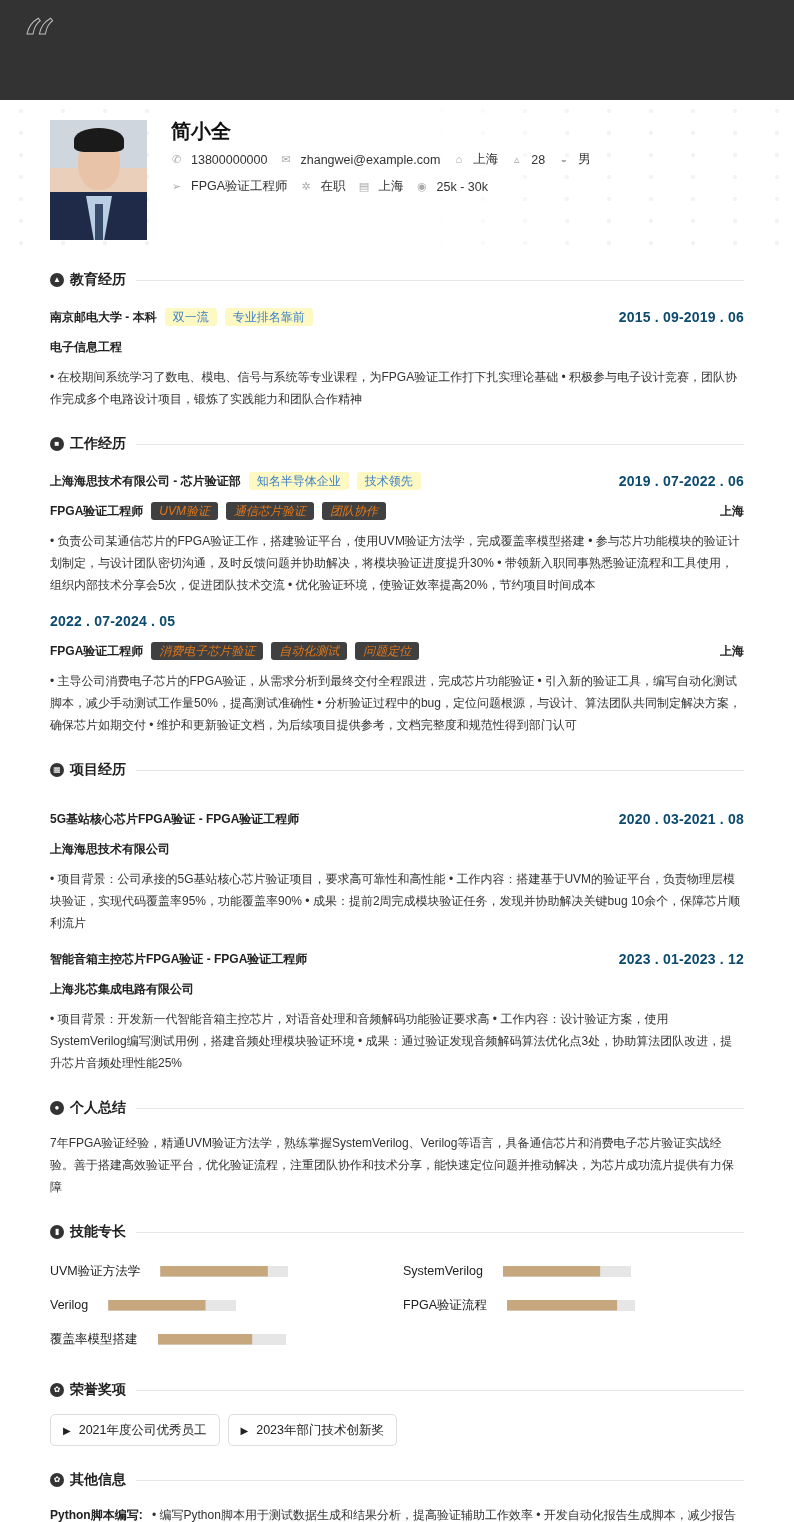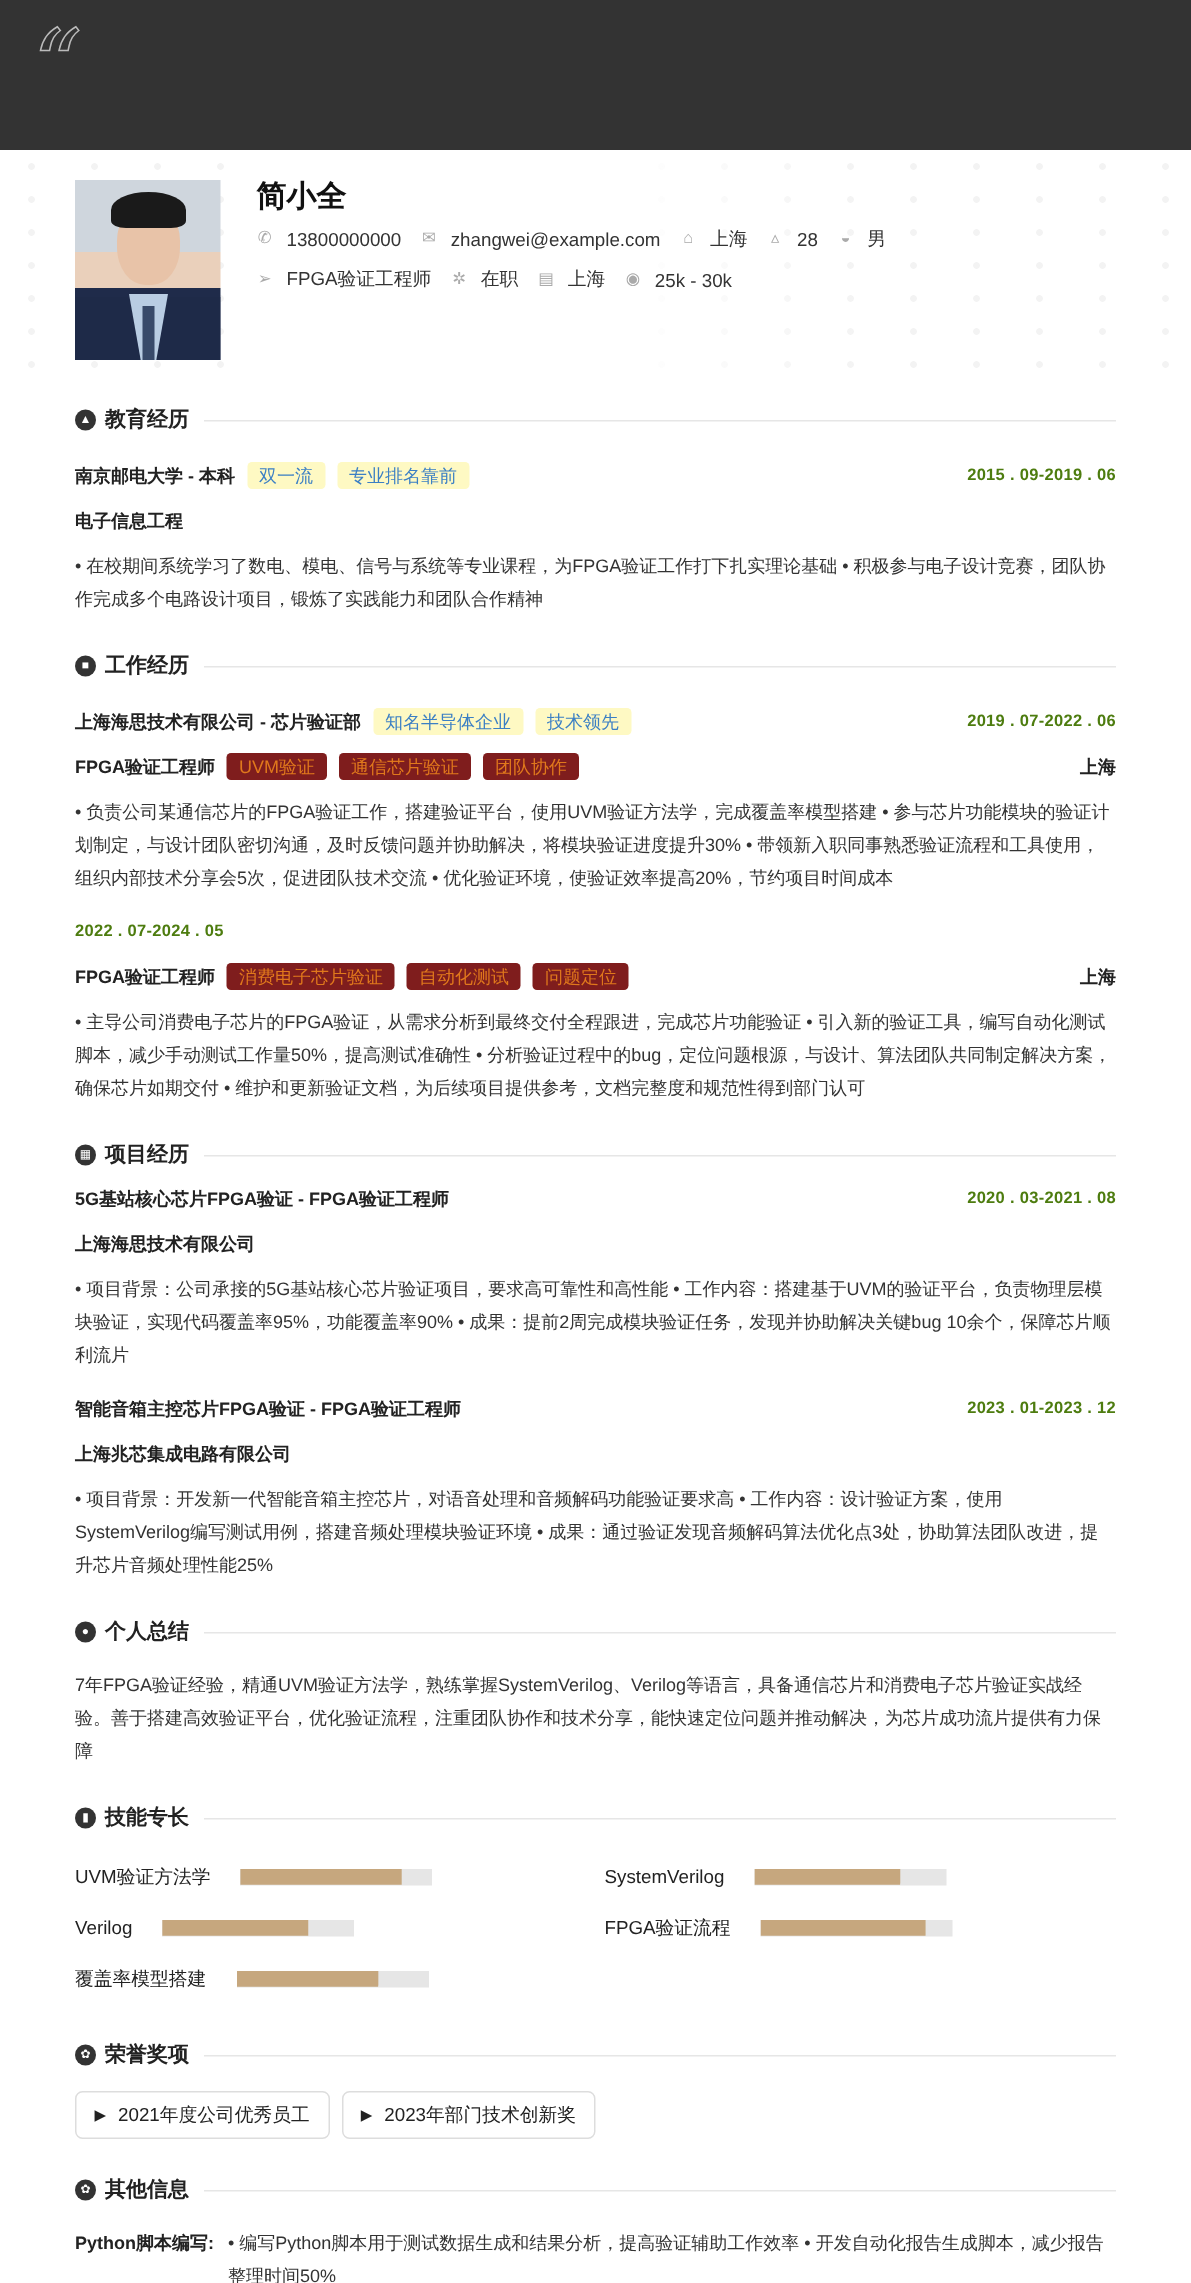--- a/index.html
+++ b/index.html
@@ -25,22 +25,22 @@
     .section-title { display: flex; align-items: center; margin-top: 24px; height: 20px; }
     .st-icon { width: 14px; height: 14px; background: #333; border-radius: 50%; color: #fff; font-size: 8px; line-height: 14px; text-align: center; margin-right: 6px; }
     .st-text { font-size: 14px; font-weight: bold; color: #222; margin-right: 10px; white-space: nowrap; }
     .st-line { flex: 1; height: 1px; background: #e6e6e6; }
     .row { display: flex; justify-content: space-between; align-items: center; height: 30px; margin-top: 8px; }
     .row.tight { margin-top: 0; }
     .row-left { display: flex; align-items: center; }
     .bold { font-weight: bold; font-size: 12px; color: #222; }
     .tag { display: inline-block; padding: 1px 8px; font-size: 12px; border-radius: 3px; margin-left: 8px; line-height: 16px; }
     .tag.blue { background: #fef9c3; color: #3b7fc4; }
-    .tag.orange { background: #7f1d1d; color: #e0781c; }
-    .date { font-weight: bold; font-size: 11px; color: #4d7c0f; letter-spacing: 0.2px; }
+    .tag.orange { background: #404040; color: #e0781c; font-style: italic; }
+    .date { font-weight: bold; font-size: 14px; color: #0c4a6e; letter-spacing: 0.2px; }
     .desc { font-size: 12px; color: #333; line-height: 22px; margin-top: 4px; }
     .skills { display: grid; grid-template-columns: 353px 341px; row-gap: 0; margin-top: 12px; }
     .skill { display: flex; align-items: center; height: 34px; gap: 12px; }
     .skill-name { font-size: 12.5px; color: #222; margin-right: 8px; white-space: nowrap; }
     .bar { width: 128px; height: 11px; background: #e6e6e6; position: relative; }
     .bar-fill { position: absolute; left: 0; top: 0; height: 11px; background: #c6a77e; clip-path: polygon(0 0, 100% 0, calc(100% - 0px) 100%, 0 100%); }
     .bar-fill::after { content: ""; position: absolute; right: -4px; top: 0; border-left: 4px solid #c6a77e; border-bottom: 11px solid transparent; }
     .awards { display: flex; margin-top: 14px; }
     .award { display: flex; align-items: center; border: 1px solid #ddd; border-radius: 5px; height: 32px; padding: 0 12px; margin-right: 8px; font-size: 12.5px; color: #222; background: #fff; }
     .award .tri { font-size: 10px; margin-right: 8px; color: #222; }
@@ -172,21 +172,21 @@
     </div>
     <div class="desc">• 主导公司消费电子芯片的FPGA验证，从需求分析到最终交付全程跟进，完成芯片功能验证 • 引入新的验证工具，编写自动化测试脚本，减少手动测试工作量50%，提高测试准确性 • 分析验证过程中的bug，定位问题根源，与设计、算法团队共同制定解决方案，确保芯片如期交付 • 维护和更新验证文档，为后续项目提供参考，文档完整度和规范性得到部门认可</div>
   </div>
 
   <div class="section-title">
     <span class="st-icon">▦</span>
     <span class="st-text">项目经历</span>
     <span class="st-line"></span>
   </div>
   <div>
-    <div class="row" style="margin-top:4px">
+    <div class="row" style="margin-top:24px">
       <span class="bold">5G基站核心芯片FPGA验证 - FPGA验证工程师</span>
       <span class="date">2020 . 03-2021 . 08</span>
     </div>
     <div class="row tight">
         <span class="bold">上海海思技术有限公司</span>
       </div>
     <div class="desc">• 项目背景：公司承接的5G基站核心芯片验证项目，要求高可靠性和高性能 • 工作内容：搭建基于UVM的验证平台，负责物理层模块验证，实现代码覆盖率95%，功能覆盖率90% • 成果：提前2周完成模块验证任务，发现并协助解决关键bug 10余个，保障芯片顺利流片</div>
   </div>
   <div>
     <div class="row" style="margin-top:10px">

